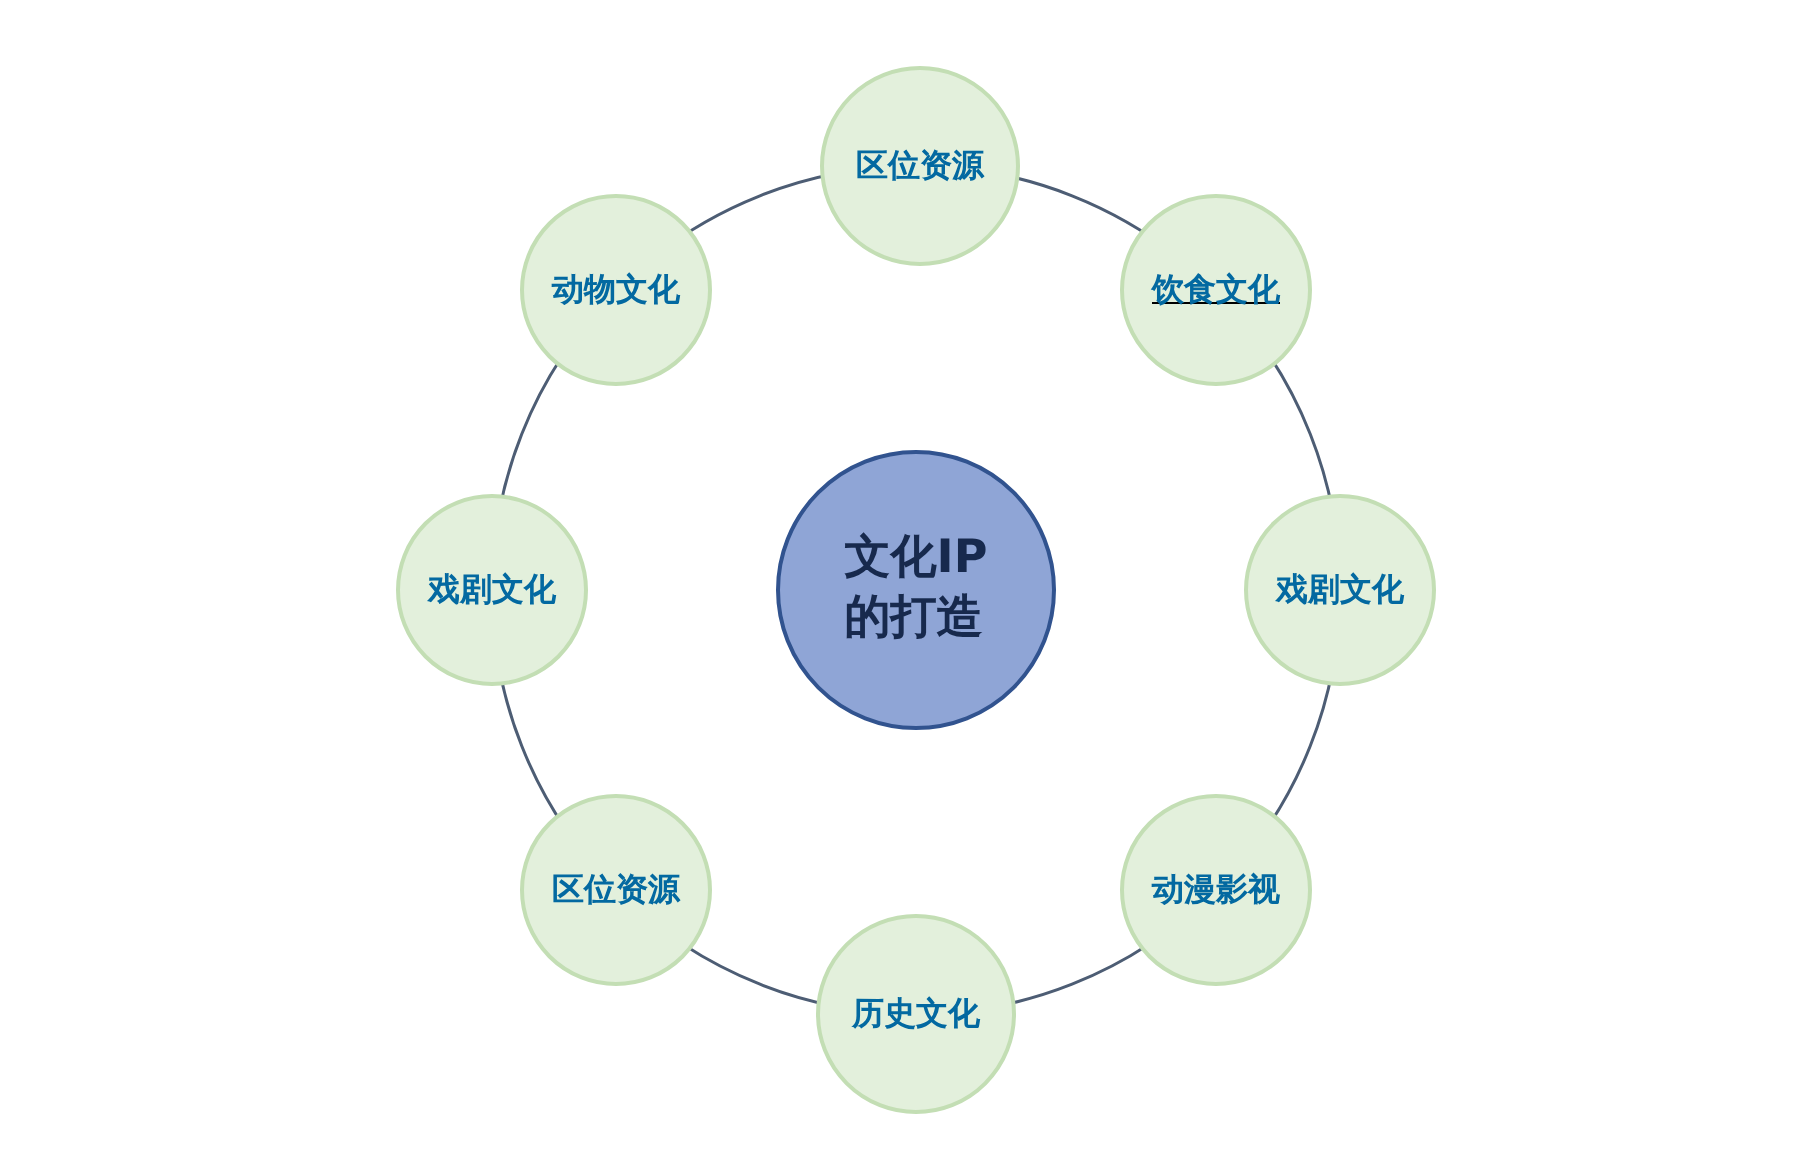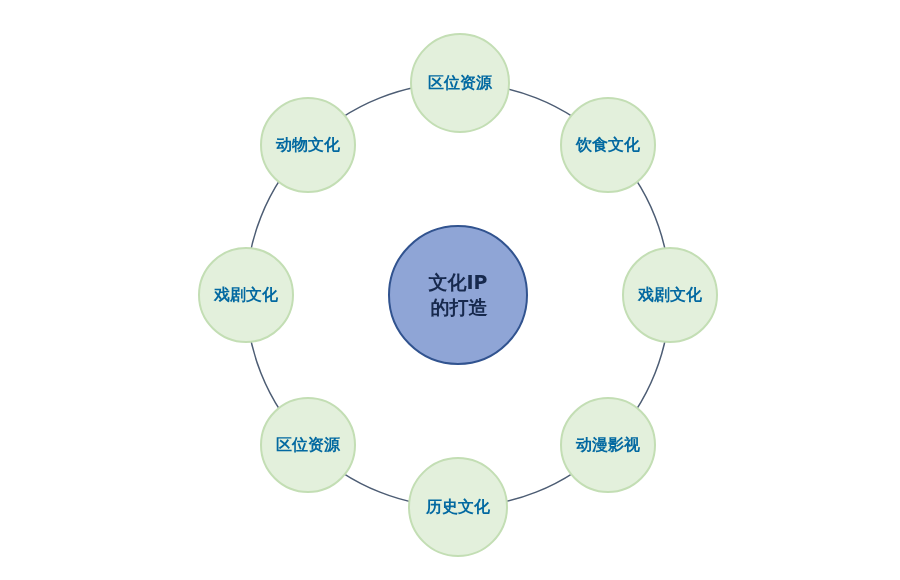--- a/index.html
+++ b/index.html
@@ -30,24 +30,24 @@
     height: 140px;
     border-radius: 50%;
     background: #8fa5d6;
     border: 2px solid #31538f;
     display: flex;
     align-items: center;
     justify-content: center;
     box-sizing: border-box;
   }
   .center-label {
-    font-size: 19px;
+    font-size: 23px;
     font-weight: bold;
     color: #17294d;
-    text-align: right;
+    text-align: left;
     white-space: pre-line;
     line-height: 1.3;
   }
   .node {
     position: absolute;
     width: 96px;
     height: 96px;
     border-radius: 50%;
     background: #e3f0dc;
     border: 2px solid #c3deb4;
@@ -58,21 +58,21 @@
   }
   .node-label {
     font-size: 16px;
     font-weight: bold;
     color: #0369a1;
     text-align: center;
     white-space: nowrap;
   }
   
   .node-0 { left: 410px; top: 33px;  width: 100px; height: 100px; }
-  .node-1 { left: 560px; top: 97px;  }
+  .node-1 { left: 560px; top: 97px; text-decoration: underline;  }
   .node-2 { left: 622px; top: 247px; }
   .node-3 { left: 560px; top: 397px; }
   .node-4 { left: 408px; top: 457px; width: 100px; height: 100px; }
   .node-5 { left: 260px; top: 397px; }
   .node-6 { left: 198px; top: 247px; font-family: Liberation Mono, monospace; }
   .node-7 { left: 260px; top: 97px;  }
 </style>
 </head>
 <body>
 

